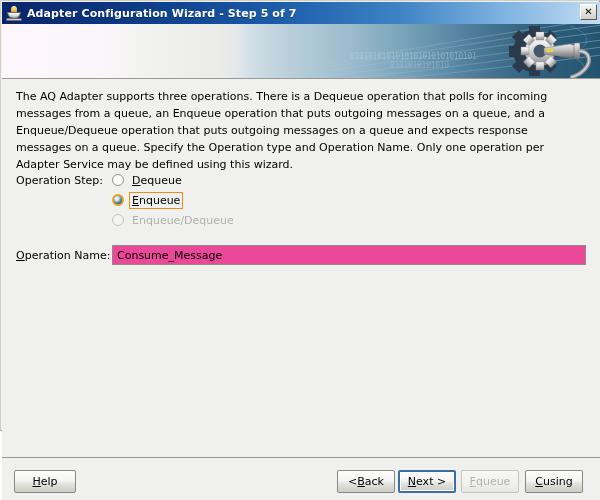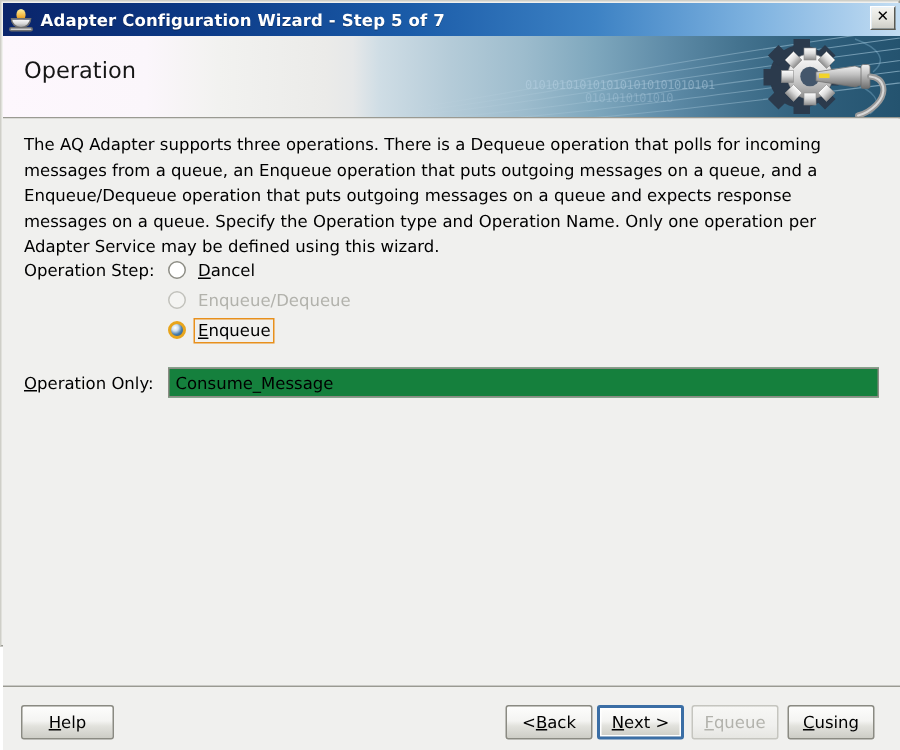--- a/index.html
+++ b/index.html
@@ -208,21 +208,21 @@
   .radio-row.disabled .radio-label {
     color: #b2b2ac;
   }
   u.mn { text-decoration: underline; }
 
   .text-input {
     position: absolute;
     left: 110px; top: 166px;
     width: 474px; height: 20px;
     box-sizing: border-box;
-    background: #15803d;
+    background: #ec4899;
     border: 1px solid #8c8c84;
     font-family: "DejaVu Sans", "Liberation Sans", sans-serif;
     font-size: 11px;
     color: #000;
     padding: 0 4px;
     line-height: 18px;
     outline: none;
   }
 
   
@@ -280,21 +280,20 @@
       <span class="cup"></span>
       <span class="saucer"></span>
     </span>
     <span class="titlebar-text">Adapter Configuration Wizard - Step 5 of 7</span>
     <span class="titlebar-buttons">
       <span class="tb-btn">✕</span>
     </span>
   </div>
 
   <div class="banner">
-    <div class="banner-title">Operation</div>
 
     <svg class="banner-swoosh" viewBox="0 0 330 54" preserveAspectRatio="none">
       <defs>
         <linearGradient id="swgrad" x1="0" y1="0" x2="1" y2="0">
           <stop offset="0%" stop-color="#cfe0ea" stop-opacity="0.0"></stop>
           <stop offset="100%" stop-color="#bfe0f2" stop-opacity="0.55"></stop>
         </linearGradient>
       </defs>
       <g fill="none" stroke="url(#swgrad)" stroke-width="0.7">
         <path d="M-10,50 C70,40 150,20 340,-6"></path>
@@ -364,33 +363,33 @@
   <div class="content">
     <div class="desc">The AQ Adapter supports three operations.  There is a Dequeue operation that polls for incoming messages from a queue, an Enqueue operation that puts outgoing messages on a queue, and a Enqueue/Dequeue operation that puts outgoing messages on a queue and expects response messages on a queue.  Specify the Operation type and Operation Name. Only one operation per Adapter Service may be defined using this wizard.</div>
 
     <div class="field-label label-optype">
       <span>Operation Step:</span>
     </div>
 
     <div class="radio-group">
       <div class="radio-row">
         <span class="radio-mark"></span>
-        <span class="radio-label"><u class="mn">D</u><span>ancel</span></span>
+        <span class="radio-label"><u class="mn">D</u><span>equeue</span></span>
+      </div>
+      <div class="radio-row selected">
+        <span class="radio-mark"></span>
+        <span class="radio-label"><u class="mn">E</u><span>nqueue</span></span>
       </div>
       <div class="radio-row disabled">
         <span class="radio-mark"></span>
         <span class="radio-label">Enqueue/Dequeue</span>
       </div>
-      <div class="radio-row selected">
-        <span class="radio-mark"></span>
-        <span class="radio-label"><u class="mn">E</u><span>nqueue</span></span>
-      </div>
     </div>
 
-    <div class="field-label label-opname"><u class="mn">O</u><span>peration Only:</span></div>
+    <div class="field-label label-opname"><u class="mn">O</u><span>peration Name:</span></div>
 
     <input class="text-input" type="text" value="Consume_Message" style="">
   </div>
 
   <div class="btnbar-rule"></div>
   <div class="btnbar">
     <div class="btn btn-help">
         <u class="mn">H</u>
         <span>elp</span>
       </div>

